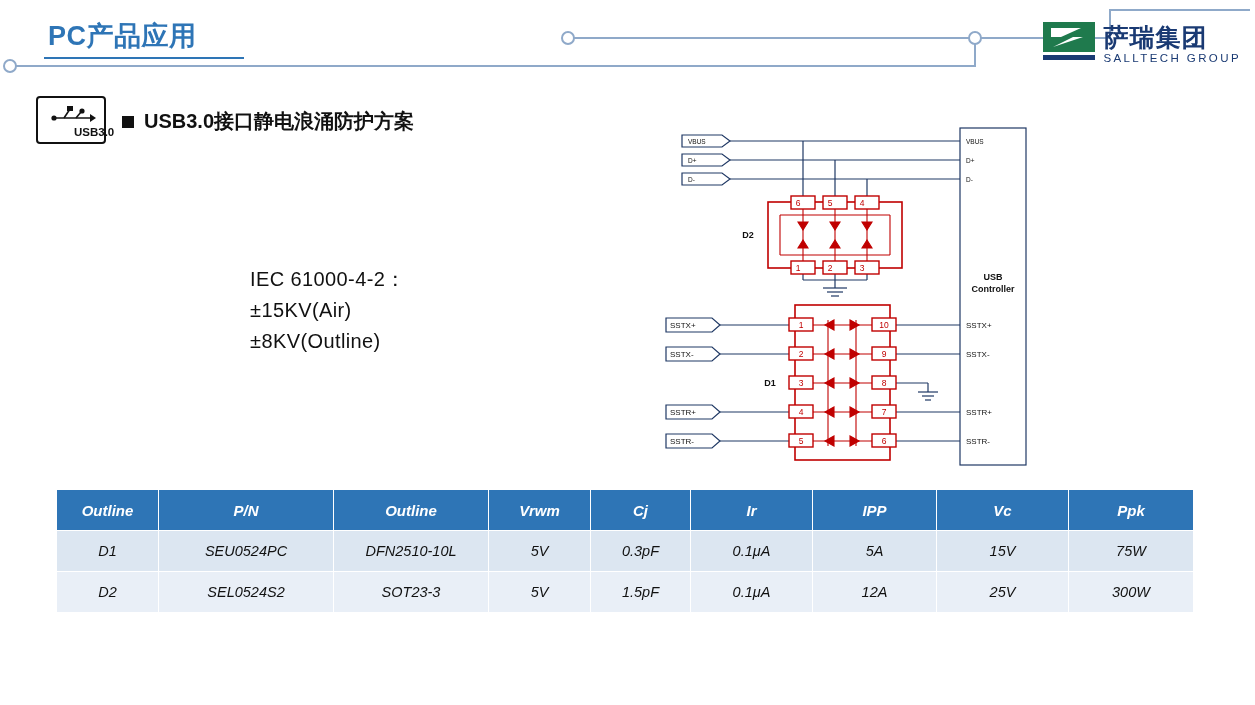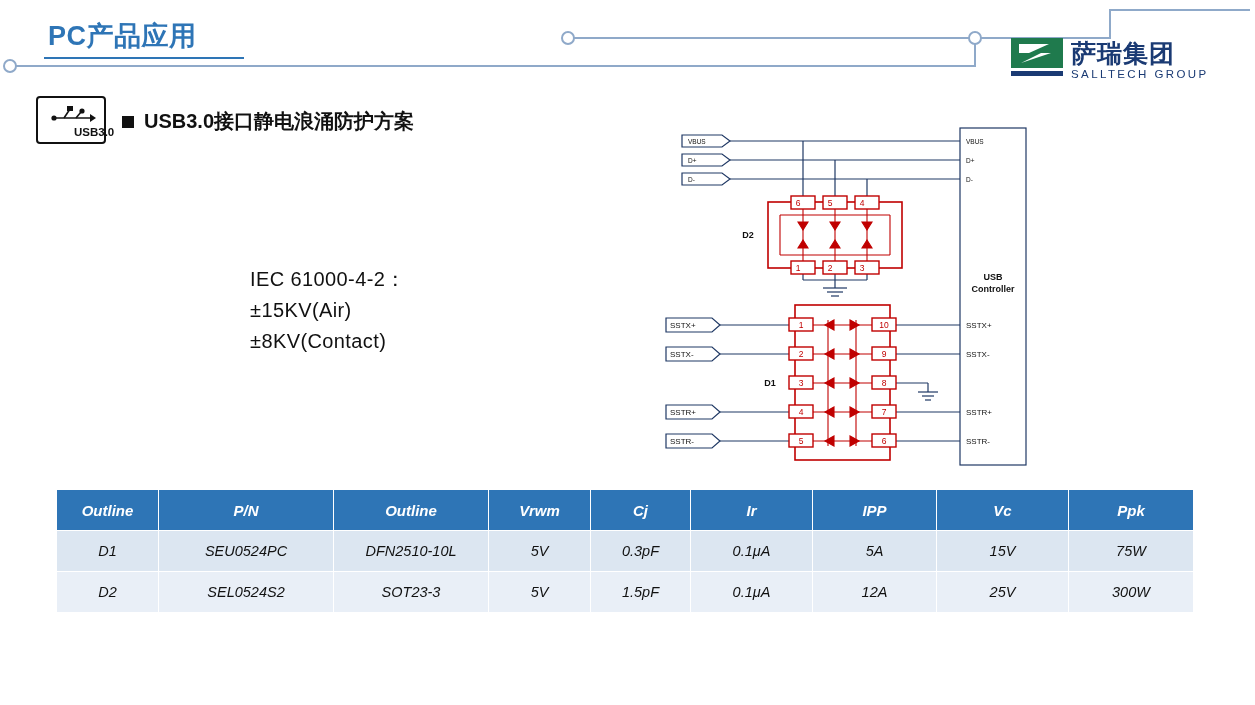--- a/index.html
+++ b/index.html
@@ -38,24 +38,25 @@
 
   
   .connector-svg {
     position: absolute;
     left: 0; top: 0;
     width: 1255px; height: 78px;
   }
 
   .logo-box {
     position: absolute;
-    right: 14px; top: 36px;
+    right: 14px; top: 20px;
     width: 230px; height: 48px;
     display: flex;
     align-items: center;
+    justify-content: flex-end;
   }
   .logo-mark {
     width: 52px; height: 44px;
     position: relative;
     flex: none;
   }
   .logo-text {
     margin-left: 8px;
     line-height: 1.05;
   }
@@ -219,21 +220,21 @@
 </div>
 
 <div class="section-heading">
   <span class="bullet-square"></span>
   <span>USB3.0接口静电浪涌防护方案</span>
 </div>
 
 <div class="spec-text">
   <div>IEC 61000-4-2：</div>
   <div>±15KV(Air)</div>
-  <div>±8KV(Contact)</div>
+  <div>±8KV(Outline)</div>
 </div>
 
 <div class="schematic">
   <svg viewBox="0 0 380 350" width="380" height="350">
     <g stroke="#1f3864" fill="none" stroke-width="1.2">
 
       <path d="M22,15 L62,15 L70,21 L62,27 L22,27 Z"></path>
       <path d="M22,34 L62,34 L70,40 L62,46 L22,46 Z"></path>
       <path d="M22,53 L62,53 L70,59 L62,65 L22,65 Z"></path>
       <line x1="70" y1="21" x2="300" y2="21"></line>

